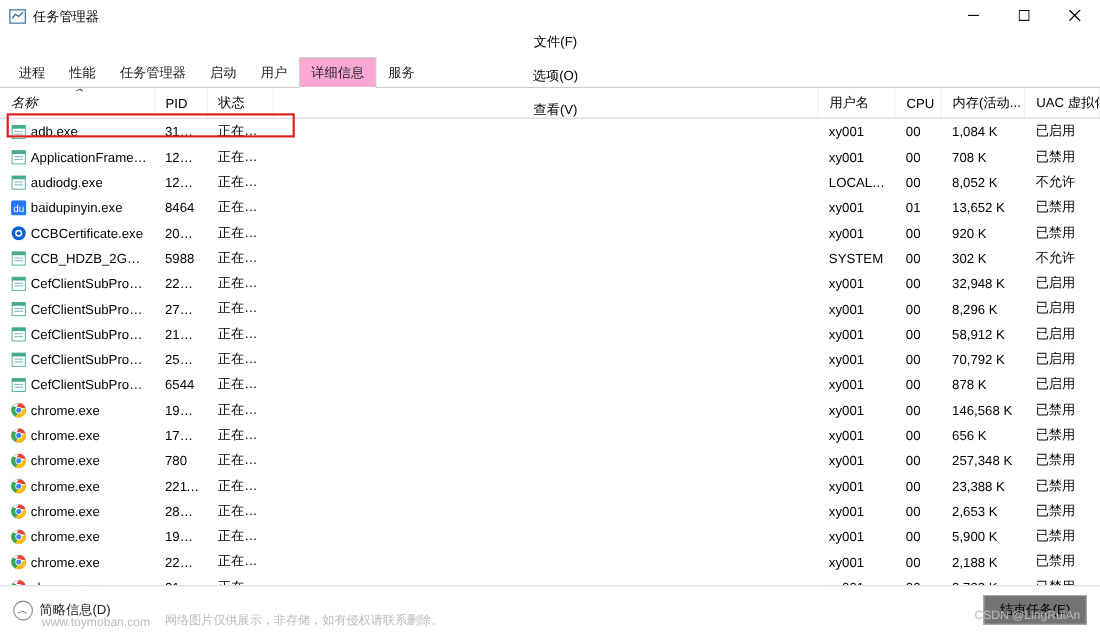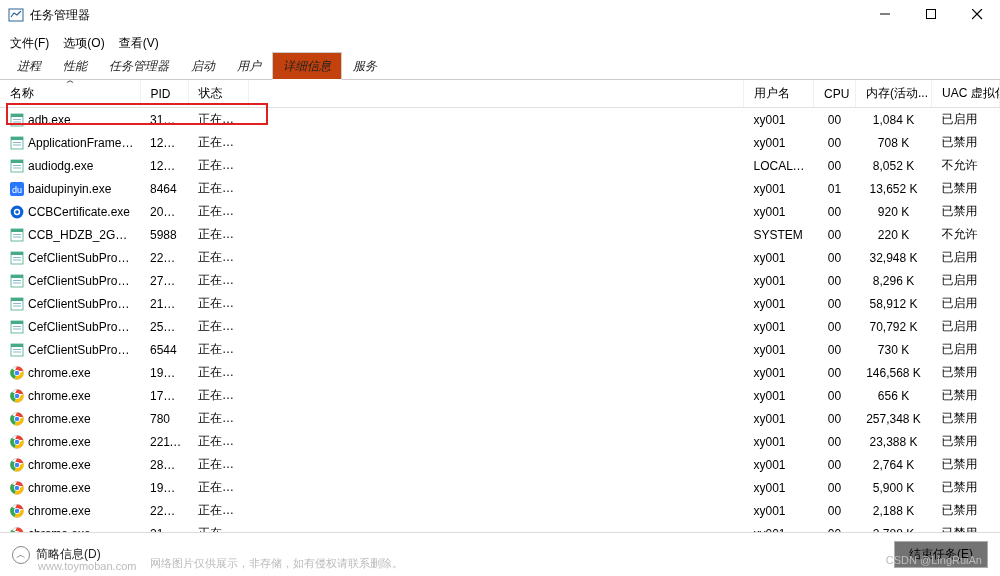--- a/index.html
+++ b/index.html
@@ -5,34 +5,34 @@
     * { margin: 0; padding: 0; box-sizing: border-box; font-family: "Microsoft YaHei", "Segoe UI", Arial, sans-serif; }
     body { width: 1000px; height: 576px; background: #fff; position: relative; overflow: hidden; font-size: 12px; }
     
     .titlebar { height: 30px; display: flex; align-items: center; padding-left: 8px; border-bottom: 0px solid #ddd; }
     .titlebar-icon { width: 16px; height: 16px; margin-right: 6px; display:inline-flex; align-items:center; justify-content:center; }
     .titlebar-title { font-size: 12px; color: #000000; }
     .win-controls { position: absolute; right: 0; top: 0; display: flex; height: 28px; }
     .win-btn { width: 46px; height: 28px; display: flex; align-items: center; justify-content: center; font-size: 14px; color: #000; }
     .win-btn.close { }
 
-    .menubar { height: 22px; padding-left: 10px; display: flex; align-items: flex-end; gap: 14px; font-size: 12px; }
+    .menubar { height: 22px; padding-left: 10px; display: flex; align-items: center; gap: 14px; font-size: 12px; flex-direction: column; }
 
     .tabsbar { height: 28px; display: flex; align-items: flex-end; padding-left: 6px; border-bottom: 1px solid #ccc; font-size: 12px; }
-    .tab { padding: 5px 10px 4px; border: 1px solid transparent; position: relative; top: 1px; color: #222; font-style: italic; }
-    .tab.active { border: 1px solid #ccc; border-bottom: 1px solid #fff; background: #c2410c; }
+    .tab { padding: 5px 10px 4px; border: 1px solid transparent; position: relative; top: 1px; color: #222; }
+    .tab.active { border: 1px solid #ccc; border-bottom: 1px solid #fff; background: #f9a8d4; }
 
     .table-wrap { position: relative; }
     table { width: 100%; border-collapse: collapse; table-layout: fixed; }
     th { text-align: left; font-weight: normal; font-size: 12px; padding: 5px 6px 5px 10px; border-bottom: 1px solid #e0e0e0; border-right: 1px solid #f0f0f0; white-space: nowrap; overflow: hidden; }
     th.num { text-align: right; padding-right: 10px; }
-    th.sorted { position: relative; }
+    th.sorted { position: relative; font-style: italic; }
     th.sorted::after { content: "⌃"; font-size: 9px; position: absolute; top: -1px; left: 50%; transform: translateX(-50%) scaleX(1.8); color: #555; }
     td { font-size: 12px; padding: 3px 6px 3px 10px; white-space: nowrap; overflow: hidden; text-overflow: ellipsis; }
-    td.num { text-align: center; padding-right: 10px; }
+    td.num { text-align: left; padding-right: 10px; }
     tr { height: 20px; }
     .proc-icon { width: 14px; height: 14px; display: inline-flex; vertical-align: -3px; margin-right: 4px; align-items:center; justify-content:flex-end; }
     
     .highlight-box { position:absolute; border: 2px solid #e02020; pointer-events:none; }
 
     .footer { position: absolute; bottom: 0; left: 0; right: 0; height: 44px; border-top: 1px solid #dcdcdc; display: flex; align-items: center; justify-content: space-between; padding: 0 12px; background:#fff; }
     .footer-left { display: flex; align-items: center; gap: 6px; font-size: 12px; color: #222; }
     .chev { width: 18px; height: 18px; border: 1px solid #888; border-radius: 50%; display:flex; align-items:center; justify-content:center; font-size:10px; }
     .end-btn { border: 1px solid #adadad; background: #737373; padding: 4px 14px; font-size: 12px; }
 
@@ -201,21 +201,21 @@
                 <rect x="1" y="1" width="12" height="3" fill="#4a8"></rect>
                 <rect x="3" y="6" width="8" height="1" fill="#8bc"></rect>
                 <rect x="3" y="8.5" width="8" height="1" fill="#8bc"></rect>
               </svg>
             </span>CCB_HDZB_2G_Dev...</td>
           <td>5988</td>
           <td>正在运行</td>
           <td></td>
           <td>SYSTEM</td>
           <td class="num">00</td>
-          <td class="num">220 K</td>
+          <td class="num">302 K</td>
           <td>不允许</td>
         </tr>
         <tr>
           <td><span class="proc-icon">
               <svg width="14" height="14" viewBox="0 0 14 14">
                 <rect x="1" y="1" width="12" height="12" fill="#fff" stroke="#4a8" stroke-width="0.8"></rect>
                 <rect x="1" y="1" width="12" height="3" fill="#4a8"></rect>
                 <rect x="3" y="6" width="8" height="1" fill="#8bc"></rect>
                 <rect x="3" y="8.5" width="8" height="1" fill="#8bc"></rect>
               </svg>
@@ -286,21 +286,21 @@
                 <rect x="1" y="1" width="12" height="3" fill="#4a8"></rect>
                 <rect x="3" y="6" width="8" height="1" fill="#8bc"></rect>
                 <rect x="3" y="8.5" width="8" height="1" fill="#8bc"></rect>
               </svg>
             </span>CefClientSubProce...</td>
           <td>6544</td>
           <td>正在运行</td>
           <td></td>
           <td>xy001</td>
           <td class="num">00</td>
-          <td class="num">730 K</td>
+          <td class="num">878 K</td>
           <td>已启用</td>
         </tr>
         <tr>
           <td><span class="proc-icon">
               <svg width="14" height="14" viewBox="0 0 14 14">
                 <circle cx="7" cy="7" r="6.4" fill="#fff" stroke="#888" stroke-width="0.4"></circle>
                 <path d="M7 0.6 A6.4 6.4 0 0 1 13.2 5 L8.5 5 A3 3 0 0 0 5 4.2 Z" fill="#ea4335"></path>
                 <path d="M1.5 3 A6.4 6.4 0 0 0 4.5 12.9 L6.5 9 A3 3 0 0 1 5 4.2 Z" fill="#34a853"></path>
                 <path d="M13.2 5 A6.4 6.4 0 0 1 4.5 12.9 L6.5 9 A3 3 0 0 0 10 7 Z" fill="#fbbc05"></path>
                 <circle cx="7" cy="7" r="3" fill="#fff"></circle>
@@ -381,21 +381,21 @@
                 <path d="M13.2 5 A6.4 6.4 0 0 1 4.5 12.9 L6.5 9 A3 3 0 0 0 10 7 Z" fill="#fbbc05"></path>
                 <circle cx="7" cy="7" r="3" fill="#fff"></circle>
                 <circle cx="7" cy="7" r="2.3" fill="#4285f4"></circle>
               </svg>
             </span>chrome.exe</td>
           <td>28768</td>
           <td>正在运行</td>
           <td></td>
           <td>xy001</td>
           <td class="num">00</td>
-          <td class="num">2,764 K</td>
+          <td class="num">2,653 K</td>
           <td>已禁用</td>
         </tr>
         <tr>
           <td><span class="proc-icon">
               <svg width="14" height="14" viewBox="0 0 14 14">
                 <circle cx="7" cy="7" r="6.4" fill="#fff" stroke="#888" stroke-width="0.4"></circle>
                 <path d="M7 0.6 A6.4 6.4 0 0 1 13.2 5 L8.5 5 A3 3 0 0 0 5 4.2 Z" fill="#ea4335"></path>
                 <path d="M1.5 3 A6.4 6.4 0 0 0 4.5 12.9 L6.5 9 A3 3 0 0 1 5 4.2 Z" fill="#34a853"></path>
                 <path d="M13.2 5 A6.4 6.4 0 0 1 4.5 12.9 L6.5 9 A3 3 0 0 0 10 7 Z" fill="#fbbc05"></path>
                 <circle cx="7" cy="7" r="3" fill="#fff"></circle>

